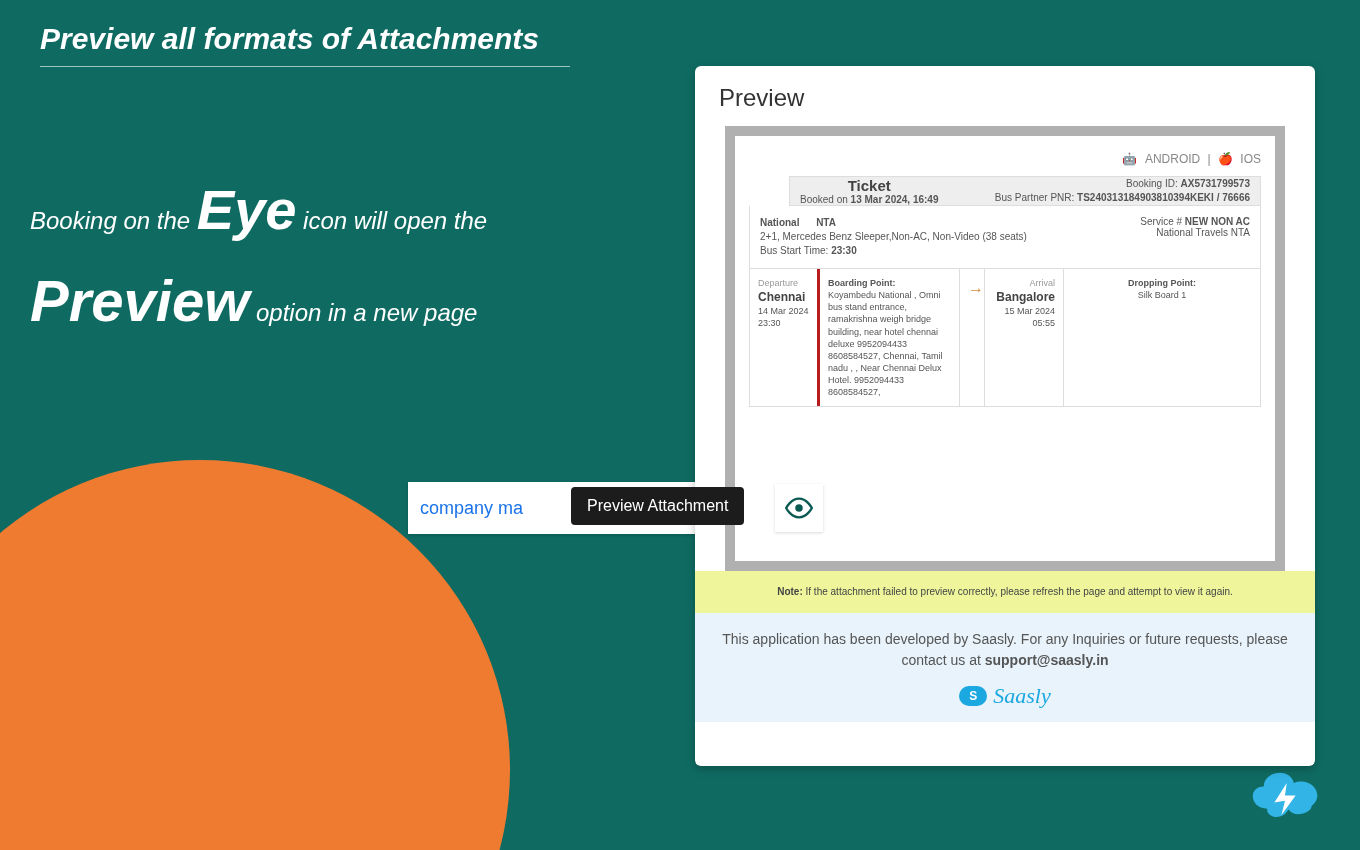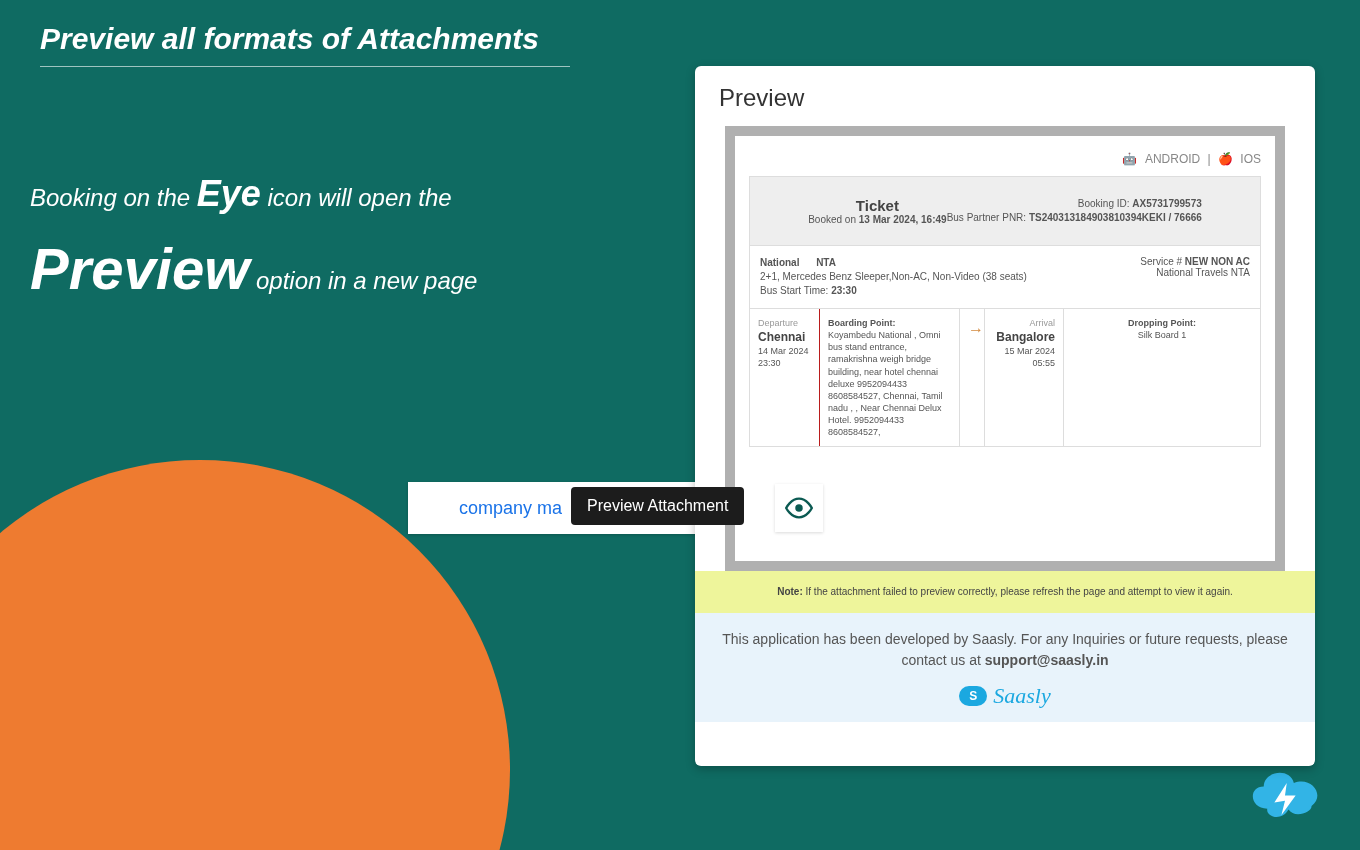--- a/index.html
+++ b/index.html
@@ -7,54 +7,54 @@
   .stage { position:relative; width:1360px; height:850px; background:#0f6b62; }
 
   
   .circle { position:absolute; width:620px; height:620px; border-radius:50%; background:#ee7b30; left:-110px; top:460px; }
 
   
   .heading { position:absolute; left:40px; top:22px; color:#ffffff; font-style:italic; font-weight:700; font-size:30px; padding-bottom:10px; border-bottom:1px solid rgba(255,255,255,.6); width:530px; }
 
   
   .copy { position:absolute; left:30px; top:165px; color:#ffffff; font-style:italic; font-size:24px; line-height:1.6; width:620px; }
-  .copy .big1 { font-size:36px; font-weight:700; font-style:italic; }
+  .copy .big1 { font-size:56px; font-weight:700; font-style:italic; }
   .copy .big2 { font-size:58px; font-weight:700; font-style:italic; }
 
   
   .attach-row { position:absolute; left:408px; top:482px; width:420px; height:52px; background:#ffffff; box-shadow:0 1px 3px rgba(0,0,0,.2); display:flex; align-items:center; padding:0 12px; }
-  .attach-row .link { color:#1a73e8; font-size:18px; white-space:nowrap; overflow:hidden;margin-left:39px; }
+  .attach-row .link { color:#1a73e8; font-size:18px; white-space:nowrap; overflow:hidden; }
   .tooltip { position:absolute; left:571px; top:487px; background:#1c1c1c; color:#fff; font-size:16px; padding:10px 16px; border-radius:4px; white-space:nowrap; z-index:5; }
   .tooltip::after { content:""; position:absolute; right:-8px; top:50%; transform:translateY(-50%); border:8px solid transparent; border-left-color:#1c1c1c; }
   .eye-wrap { position:absolute; left:775px; top:484px; width:48px; height:48px; background:#fff; display:flex; align-items:center; justify-content:center; z-index:4; box-shadow:0 1px 3px rgba(0,0,0,.15); }
   .eye-wrap svg { width:28px; height:22px; }
 
   
   .panel { position:absolute; left:695px; top:66px; width:620px; height:700px; background:#fff; border-radius:6px; box-shadow:0 3px 10px rgba(0,0,0,.25); display:flex; flex-direction:column; overflow:hidden; z-index:3; }
   .panel-title { font-size:24px; color:#333; padding:18px 24px 14px; font-weight:400; }
   .doc-outer { margin:0 30px; background:#b0b0b0; padding:10px; height:445px; overflow:hidden; }
   .doc { background:#fff; height:100%; padding:16px 14px 0; font-family:Arial,sans-serif; color:#555; font-size:10px; overflow:hidden; }
 
   .platform-row { text-align:right; color:#888; font-size:12px; margin-bottom:10px; }
   .platform-row span { margin-left:4px; }
 
-  .ticket-bar { background:#eeeeee; padding:20px 10px; display:flex; justify-content:center; border:1px solid #ddd; }
+  .ticket-bar { background:#eeeeee; padding:0 10px; display:flex; justify-content:space-between; border:1px solid #ddd;margin-left:40px; }
   .ticket-bar .tleft { font-size:10px; }
   .ticket-bar .tleft .tl1 { font-size:15px; font-weight:700; color:#444; text-align:center; }
   .ticket-bar .tright { text-align:right; font-size:10px; line-height:1.4; }
   .ticket-bar .tright b { font-weight:700; }
 
   .svc { padding:10px; display:flex; justify-content:space-between; border:1px solid #ddd; border-top:none; }
   .svc .sl { font-size:10px; line-height:1.4; }
   .svc .sl .names b { font-weight:700; }
   .svc .sr { text-align:right; font-size:10px; }
 
   .route { display:flex; border:1px solid #ddd; border-top:none; }
   .route .col { padding:8px; font-size:9px; line-height:1.35; }
-  .route .col.c1 { width:70px; border-right:1px solid #b91c1c; }
+  .route .col.c1 { width:70px; border-right:3px solid #b91c1c; }
   .route .col.c2 { width:140px; border-right:1px solid #ddd; }
   .route .col.c3 { width:24px; text-align:center; color:#d38a3f; font-size:16px; padding-top:8px; }
   .route .col.c4 { width:80px; text-align:right; border-left:1px solid #ddd; border-right:1px solid #ddd;}
   .route .col.c5 { flex:1; text-align:center; }
   .route .lbl { color:#999; }
   .route .city { font-weight:700; color:#444; font-size:12px; }
 
   .note-bar { background:#eef59b; padding:14px 18px; font-size:10px; color:#444; text-align:center; line-height:1.4; }
   .note-bar b { font-weight:700; }
 

